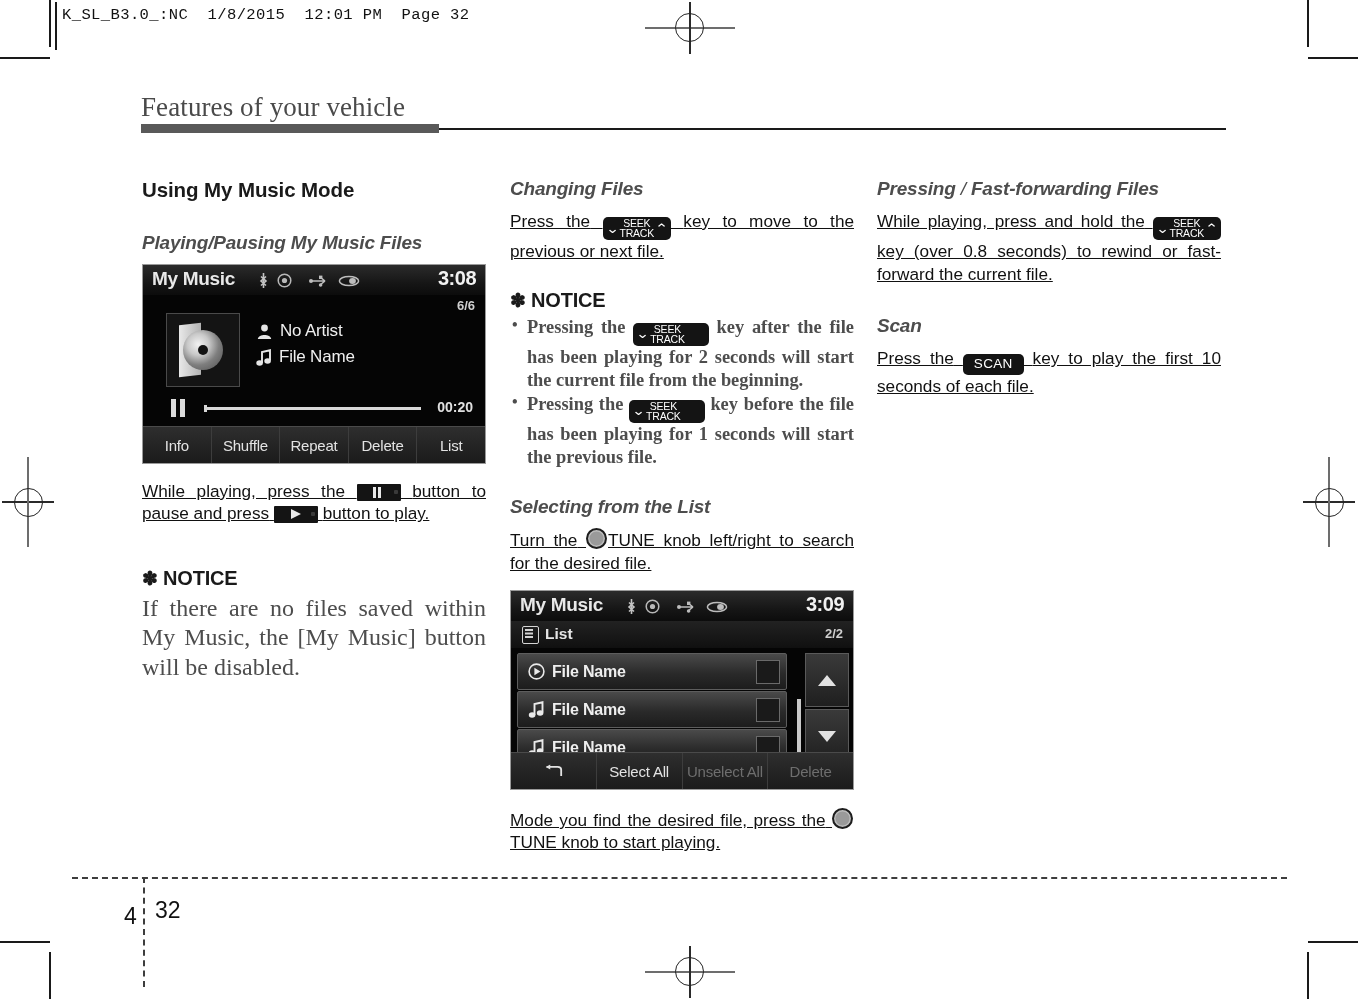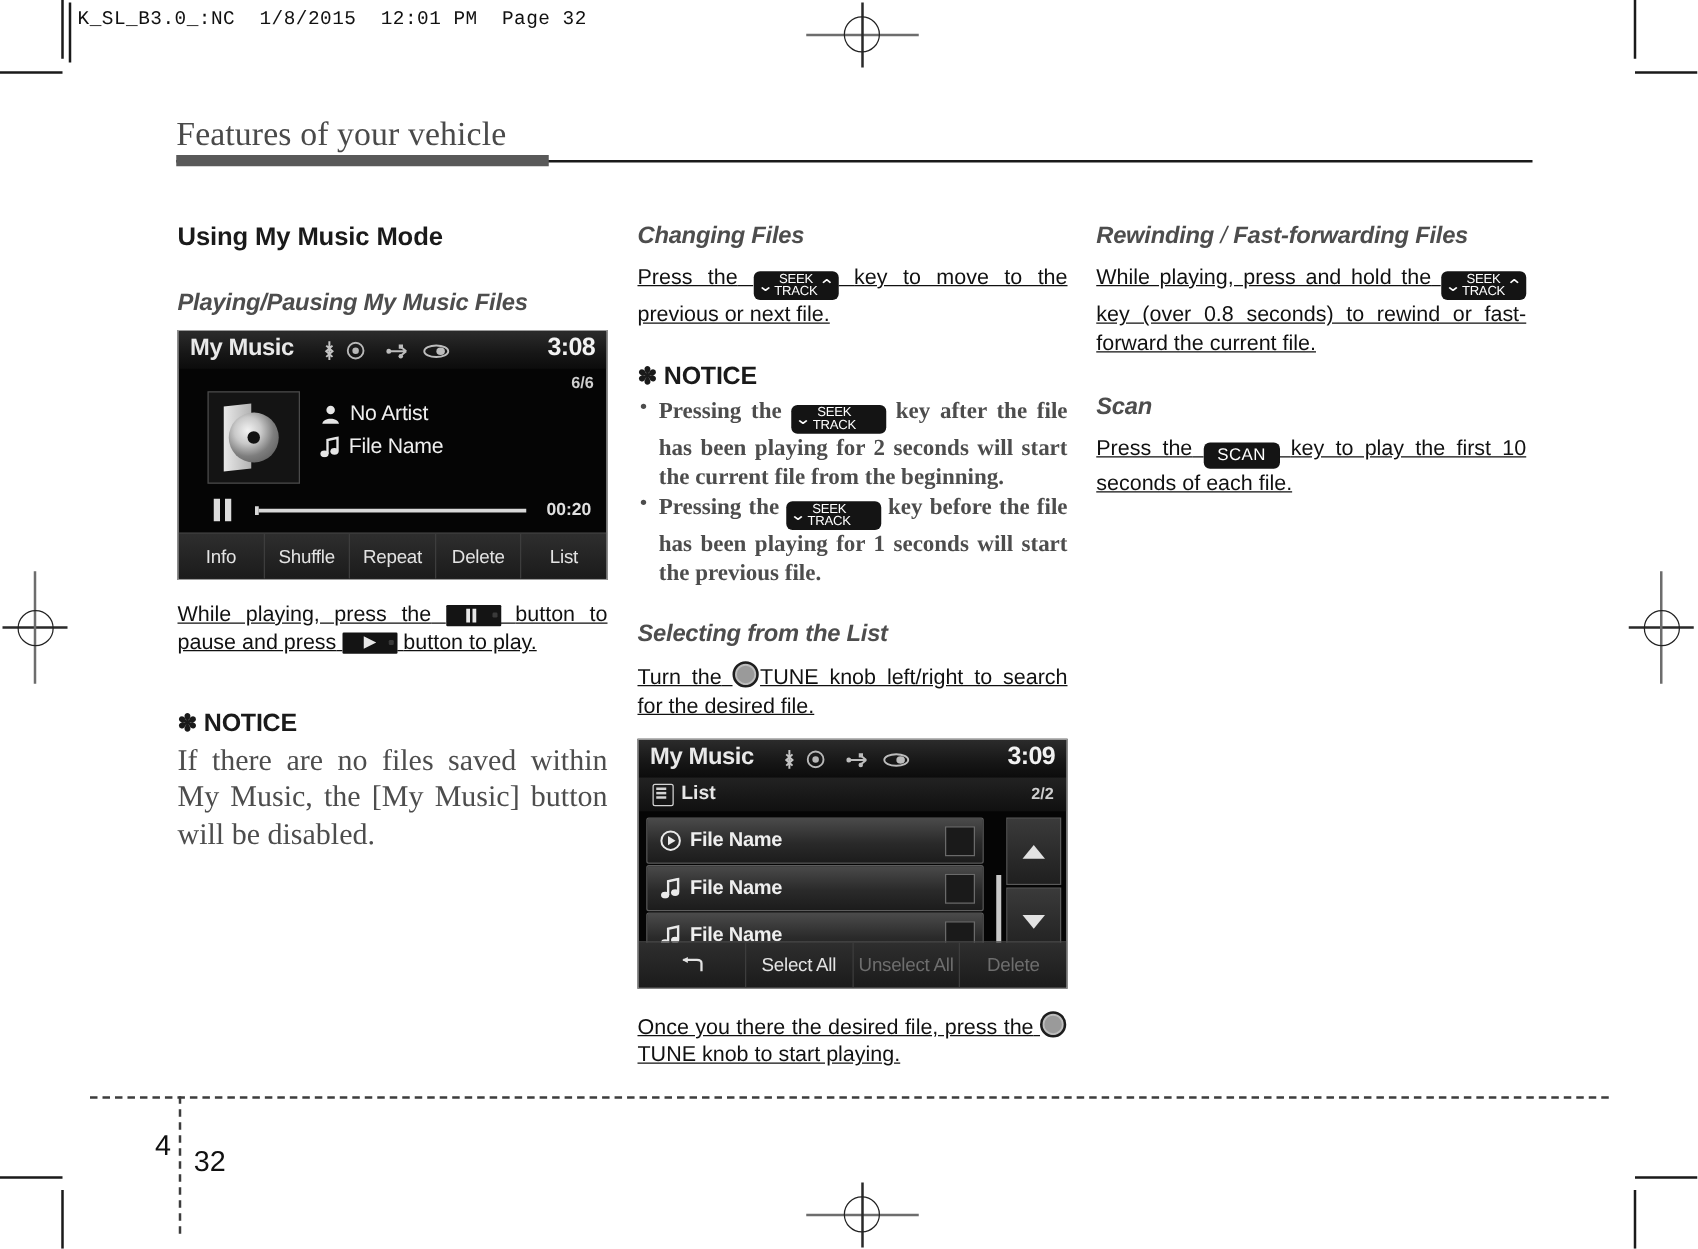--- a/index.html
+++ b/index.html
@@ -266,21 +266,21 @@
   }
   .foot-dash-v{
     position:absolute;left:143px;top:877px;width:0;height:110px;
     border-left:2px dashed #3d3d3d;
   }
   .foot-chap{
     position:absolute;left:124px;top:903px;
     font-size:23px;color:#111;font-family:"Liberation Sans", sans-serif;
   }
   .foot-page{
-    position:absolute;left:155px;top:916px;
+    position:absolute;left:155px;top:897px;
     font-size:23px;color:#111;font-family:"Liberation Sans", sans-serif;
   }
 </style>
 </head>
 <body>
 
 <div class="mark" style="left:49px;top:0;width:1.6px;height:47px;"></div>
 <div class="mark" style="left:0;top:57px;width:50px;height:1.6px;"></div>
 
 <div class="mark" style="left:1307px;top:0;width:1.6px;height:47px;"></div>
@@ -525,30 +525,30 @@
             <path d="M8 0.4 L3 3 L8 5.8 Z" fill="#e3e3e3"></path>
           </svg>
         </div>
         <div class="sb">Select All</div>
         <div class="sb dim">Unselect All</div>
         <div class="sb dim">Delete</div>
       </div>
     </div>
 
     <p class="body last" style="margin-top:18px;">
-      <span>Once you there the desired file, press the</span>
+      <span>Mode you find the desired file, press the</span>
       <span class="knob"></span><span>TUNE knob to start playing.</span>
     </p>
 
   </div>
 
   <div class="col col3">
 
     <h3 class="sub">
-      <span>Rewinding</span>
+      <span>Pressing</span>
       <span class="plain">/</span>
       <span>Fast-forwarding Files</span>
     </h3>
 
     <p class="body">
       <span>While playing, press and hold the</span>
       <span class="key-seek"><span class="chev">⌄</span><span class="stk"><span class="a">SEEK</span><span class="b">TRACK</span></span><span class="chev">⌃</span></span>
       <span>key (over 0.8 seconds) to rewind or fast-forward the current file.</span>
     </p>
 

